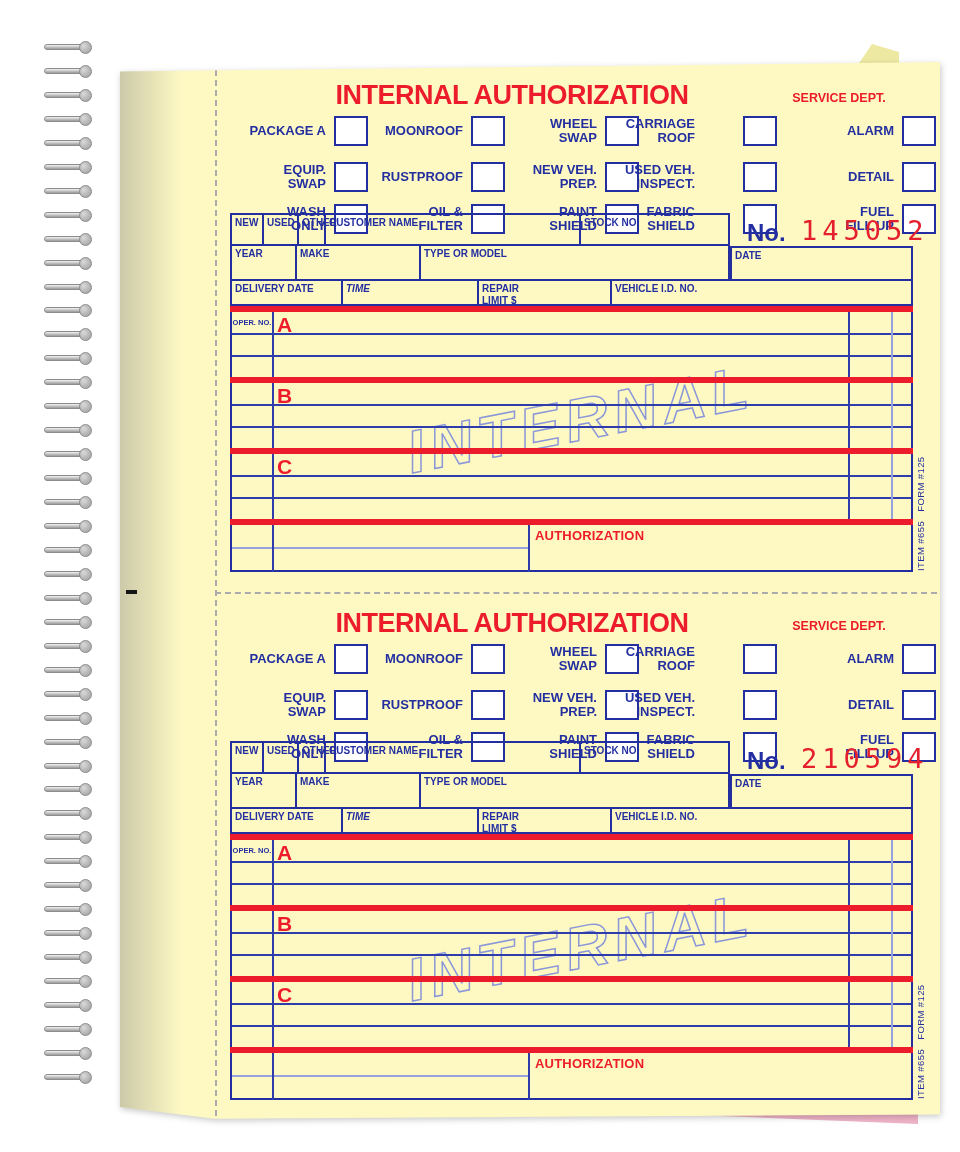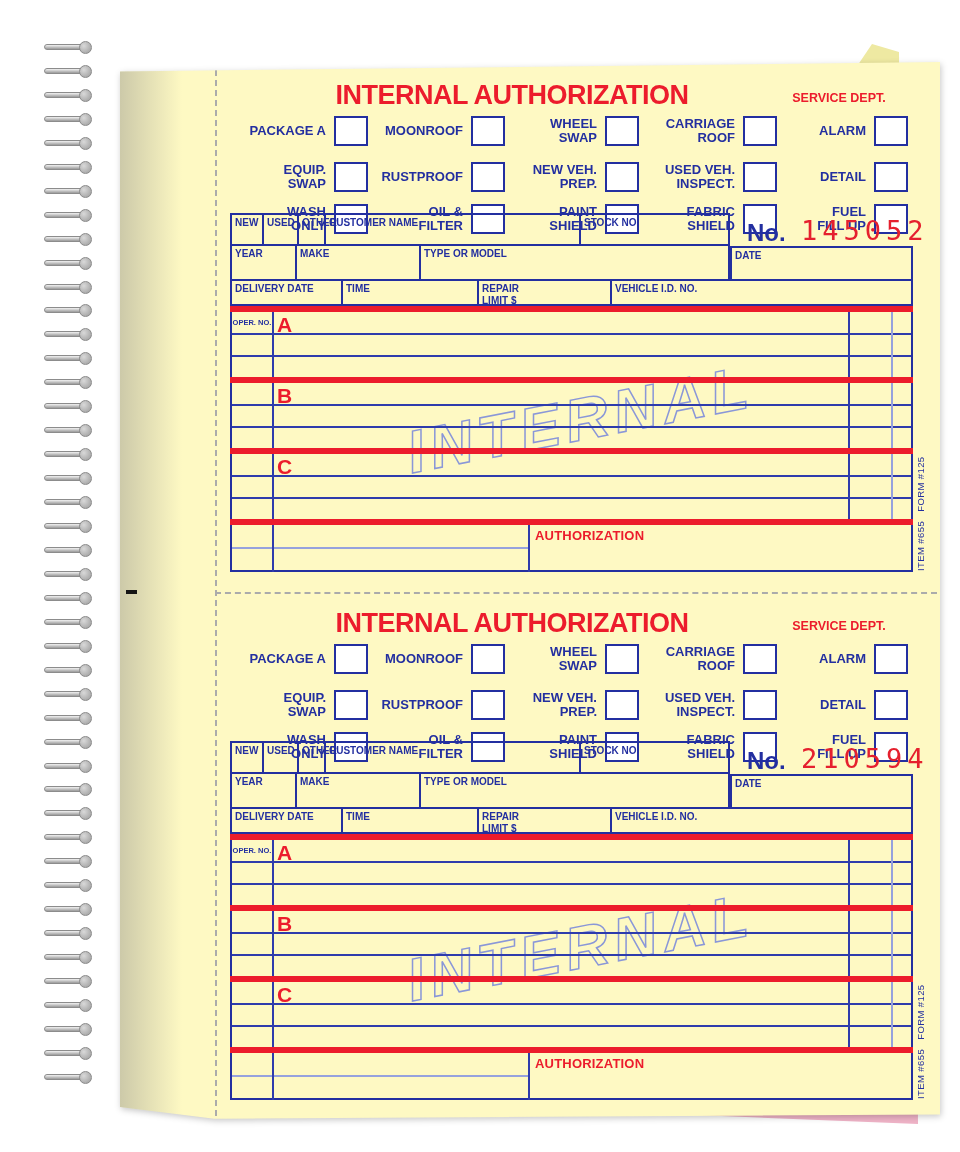--- a/index.html
+++ b/index.html
@@ -74,21 +74,21 @@
     font-size:60px;font-weight:bold;font-style:italic;letter-spacing:6px;
     color:transparent;-webkit-text-stroke:1.5px #8a97d8;
     z-index:1;white-space:nowrap;
   }
 
   
   .cb-grid{position:absolute;left:0;top:0;width:722px;height:210px;}
   .cb-cell{position:absolute;width:153px;height:32px;display:flex;align-items:center;}
   .cb-cell.r0{top:48px;} .cb-cell.r1{top:94px;} .cb-cell.r2{top:136px;}
   .cb-cell.c0{left:0;} .cb-cell.c1{left:137px;} .cb-cell.c2{left:271px;}
-  .cb-cell.c3{left:409px;} .cb-cell.c4{left:540px;}
+  .cb-cell.c3{left:409px;gap:40px;} .cb-cell.c4{left:568px;}
   .cb-label{
     flex:1;text-align:right;margin-right:8px;
     font-size:13px;font-weight:bold;line-height:1.08;color:var(--form-blue,#232fa0);
     white-space:pre-line;
   }
   .cb-box{width:34px;height:30px;box-sizing:border-box;border:2px solid var(--form-blue,#232fa0);background:#fff;flex:0 0 auto;}
 
   
   .fbox{position:absolute;box-sizing:border-box;border:2px solid var(--form-blue,#232fa0);display:flex;background:transparent;}
   .box1{left:15px;top:146px;width:500px;height:33px;}
@@ -96,21 +96,21 @@
   .boxdate{left:515px;top:179px;width:183px;height:35px;}
   .box3{left:15px;top:214px;width:683px;height:25px;border-top:none;}
   .fcell{box-sizing:border-box;border-right:2px solid var(--form-blue,#232fa0);}
   .fcell:last-child{border-right:none;}
   .flabel{
     display:block;font-size:10px;font-weight:bold;color:var(--form-blue,#232fa0);
     padding:2px 0 0 3px;line-height:1.15;white-space:pre-line;letter-spacing:0;
   }
   .w-new{width:32px;} .w-used{width:35px;} .w-other{width:27px;} .w-customer{width:255px;} .w-grow{flex:1;}
   .w-year{width:65px;} .w-make{width:124px;}
-  .w-delivery{width:111px;} .w-time{width:136px;} .w-repair{width:133px;}
+  .w-delivery{width:111px;} .w-time{width:136px;font-style:italic;} .w-repair{width:133px;}
 
   .no-label{
     position:absolute;left:532px;top:152px;font-size:24px;font-weight:bold;
     color:var(--form-blue,#232fa0);
   }
   .no-value{
     position:absolute;left:586px;top:148px;
     font-family:"DejaVu Sans Mono", monospace;
     font-size:27px;letter-spacing:5px;color:var(--number-red,#e5202e);white-space:nowrap;
   }

